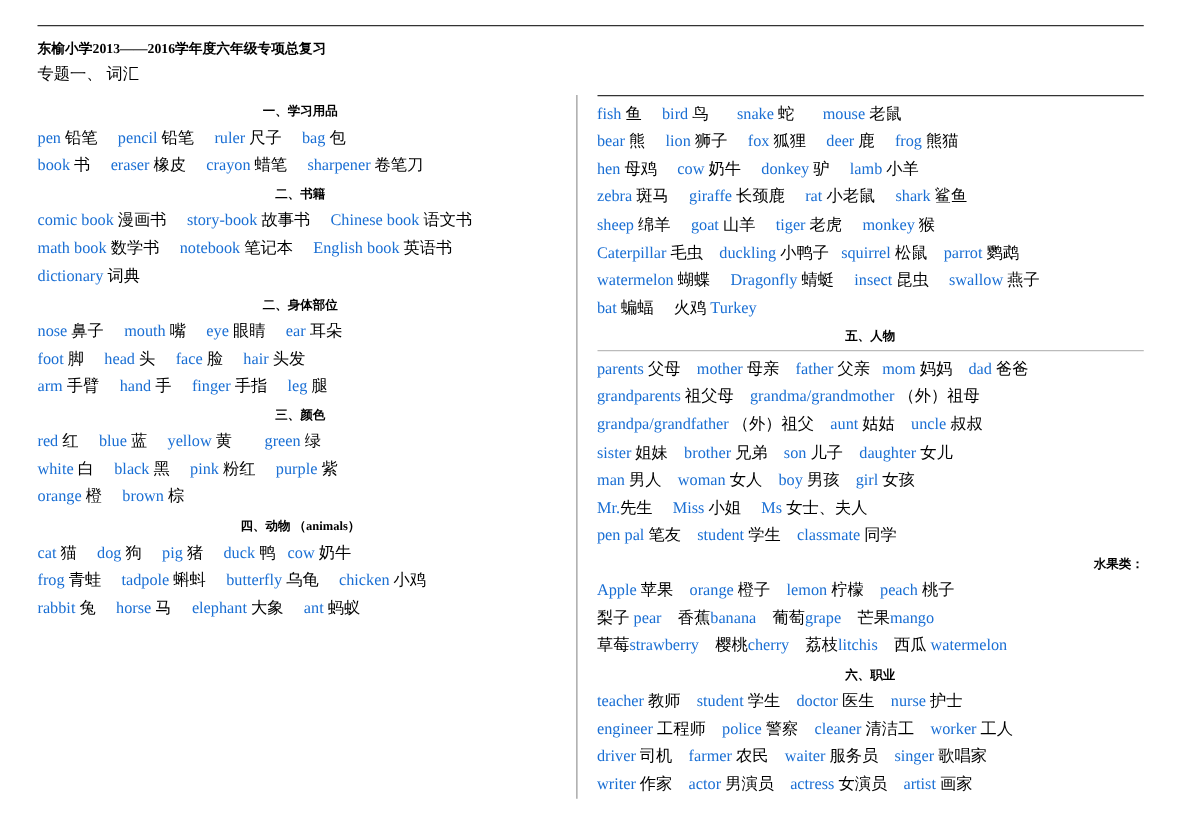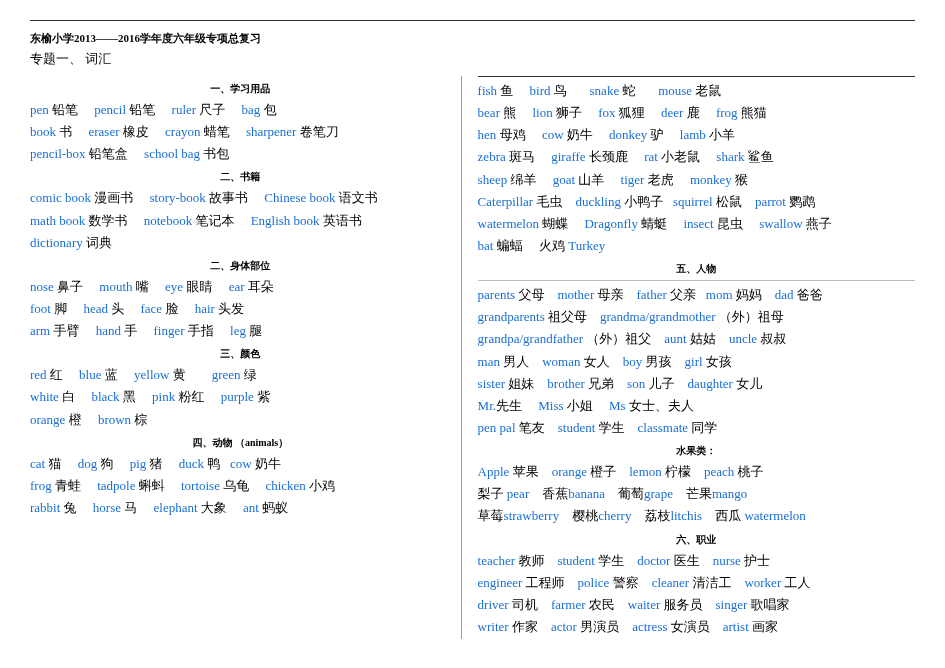--- a/index.html
+++ b/index.html
@@ -80,24 +80,20 @@
       <span class="blue">pencil</span> 铅笔 &nbsp;&nbsp;&nbsp;
       <span class="blue">ruler</span> 尺子 &nbsp;&nbsp;&nbsp;
       <span class="blue">bag</span> 包
     </div>
     <div class="vocab-line">
       <span class="blue">book</span> 书 &nbsp;&nbsp;&nbsp;
       <span class="blue">eraser</span> 橡皮 &nbsp;&nbsp;&nbsp;
       <span class="blue">crayon</span> 蜡笔 &nbsp;&nbsp;&nbsp;
       <span class="blue">sharpener</span> 卷笔刀
     </div>
-    <div class="vocab-line">
-      <span class="blue">pencil-box</span> 铅笔盒 &nbsp;&nbsp;&nbsp;
-      <span class="blue">school bag</span> 书包
-    </div>
 
     <div class="section-title">二、书籍</div>
     <div class="vocab-line">
       <span class="blue">comic book</span> 漫画书 &nbsp;&nbsp;&nbsp;
       <span class="blue">story-book</span> 故事书 &nbsp;&nbsp;&nbsp;
       <span class="blue">Chinese book</span> 语文书
     </div>
     <div class="vocab-line">
       <span class="blue">math book</span> 数学书 &nbsp;&nbsp;&nbsp;
       <span class="blue">notebook</span> 笔记本 &nbsp;&nbsp;&nbsp;
@@ -149,21 +145,21 @@
     <div class="vocab-line">
       <span class="blue">cat</span> 猫 &nbsp;&nbsp;&nbsp;
       <span class="blue">dog</span> 狗 &nbsp;&nbsp;&nbsp;
       <span class="blue">pig</span> 猪 &nbsp;&nbsp;&nbsp;
       <span class="blue">duck</span> 鸭 &nbsp;
       <span class="blue">cow</span> 奶牛
     </div>
     <div class="vocab-line">
       <span class="blue">frog</span> 青蛙 &nbsp;&nbsp;&nbsp;
       <span class="blue">tadpole</span> 蝌蚪 &nbsp;&nbsp;&nbsp;
-      <span class="blue">tortoise</span> 乌龟 &nbsp;&nbsp;&nbsp;
+      <span class="blue">butterfly</span> 乌龟 &nbsp;&nbsp;&nbsp;
       <span class="blue">chicken</span> 小鸡
     </div>
     <div class="vocab-line">
       <span class="blue">rabbit</span> 兔 &nbsp;&nbsp;&nbsp;
       <span class="blue">horse</span> 马 &nbsp;&nbsp;&nbsp;
       <span class="blue">elephant</span> 大象 &nbsp;&nbsp;&nbsp;
       <span class="blue">ant</span> 蚂蚁
     </div>
 
   </div>
@@ -233,43 +229,43 @@
     <div class="vocab-line">
       <span class="blue">grandparents</span> 祖父母 &nbsp;&nbsp;
       <span class="blue">grandma/grandmother</span> （外）祖母
     </div>
     <div class="vocab-line">
       <span class="blue">grandpa/grandfather</span> （外）祖父 &nbsp;&nbsp;
       <span class="blue">aunt</span> 姑姑 &nbsp;&nbsp;
       <span class="blue">uncle</span> 叔叔
     </div>
     <div class="vocab-line">
+      <span class="blue">sister</span> 姐妹 &nbsp;&nbsp;
+      <span class="blue">brother</span> 兄弟 &nbsp;&nbsp;
+      <span class="blue">son</span> 儿子 &nbsp;&nbsp;
+      <span class="blue">daughter</span> 女儿
+    </div>
+    <div class="vocab-line">
       <span class="blue">man</span> 男人 &nbsp;&nbsp;
       <span class="blue">woman</span> 女人 &nbsp;&nbsp;
       <span class="blue">boy</span> 男孩 &nbsp;&nbsp;
       <span class="blue">girl</span> 女孩
     </div>
     <div class="vocab-line">
-      <span class="blue">sister</span> 姐妹 &nbsp;&nbsp;
-      <span class="blue">brother</span> 兄弟 &nbsp;&nbsp;
-      <span class="blue">son</span> 儿子 &nbsp;&nbsp;
-      <span class="blue">daughter</span> 女儿
-    </div>
-    <div class="vocab-line">
       <span class="blue">Mr.</span>先生 &nbsp;&nbsp;&nbsp;
       <span class="blue">Miss</span> 小姐 &nbsp;&nbsp;&nbsp;
       <span class="blue">Ms</span> 女士、夫人
     </div>
     <div class="vocab-line">
       <span class="blue">pen pal</span> 笔友 &nbsp;&nbsp;
       <span class="blue">student</span> 学生 &nbsp;&nbsp;
       <span class="blue">classmate</span> 同学
     </div>
 
-    <div class="section-title" style="text-align:center; font-weight:bold;">水果类：</div>
+    <div class="section-title" style="text-align:right; font-weight:bold;">水果类：</div>
 
     <div class="vocab-line">
       <span class="blue">Apple</span> 苹果 &nbsp;&nbsp;
       <span class="blue">orange</span> 橙子 &nbsp;&nbsp;
       <span class="blue">lemon</span> 柠檬 &nbsp;&nbsp;
       <span class="blue">peach</span> 桃子
     </div>
     <div class="vocab-line">
       梨子 <span class="blue">pear</span> &nbsp;&nbsp;
       香蕉<span class="blue">banana</span> &nbsp;&nbsp;

